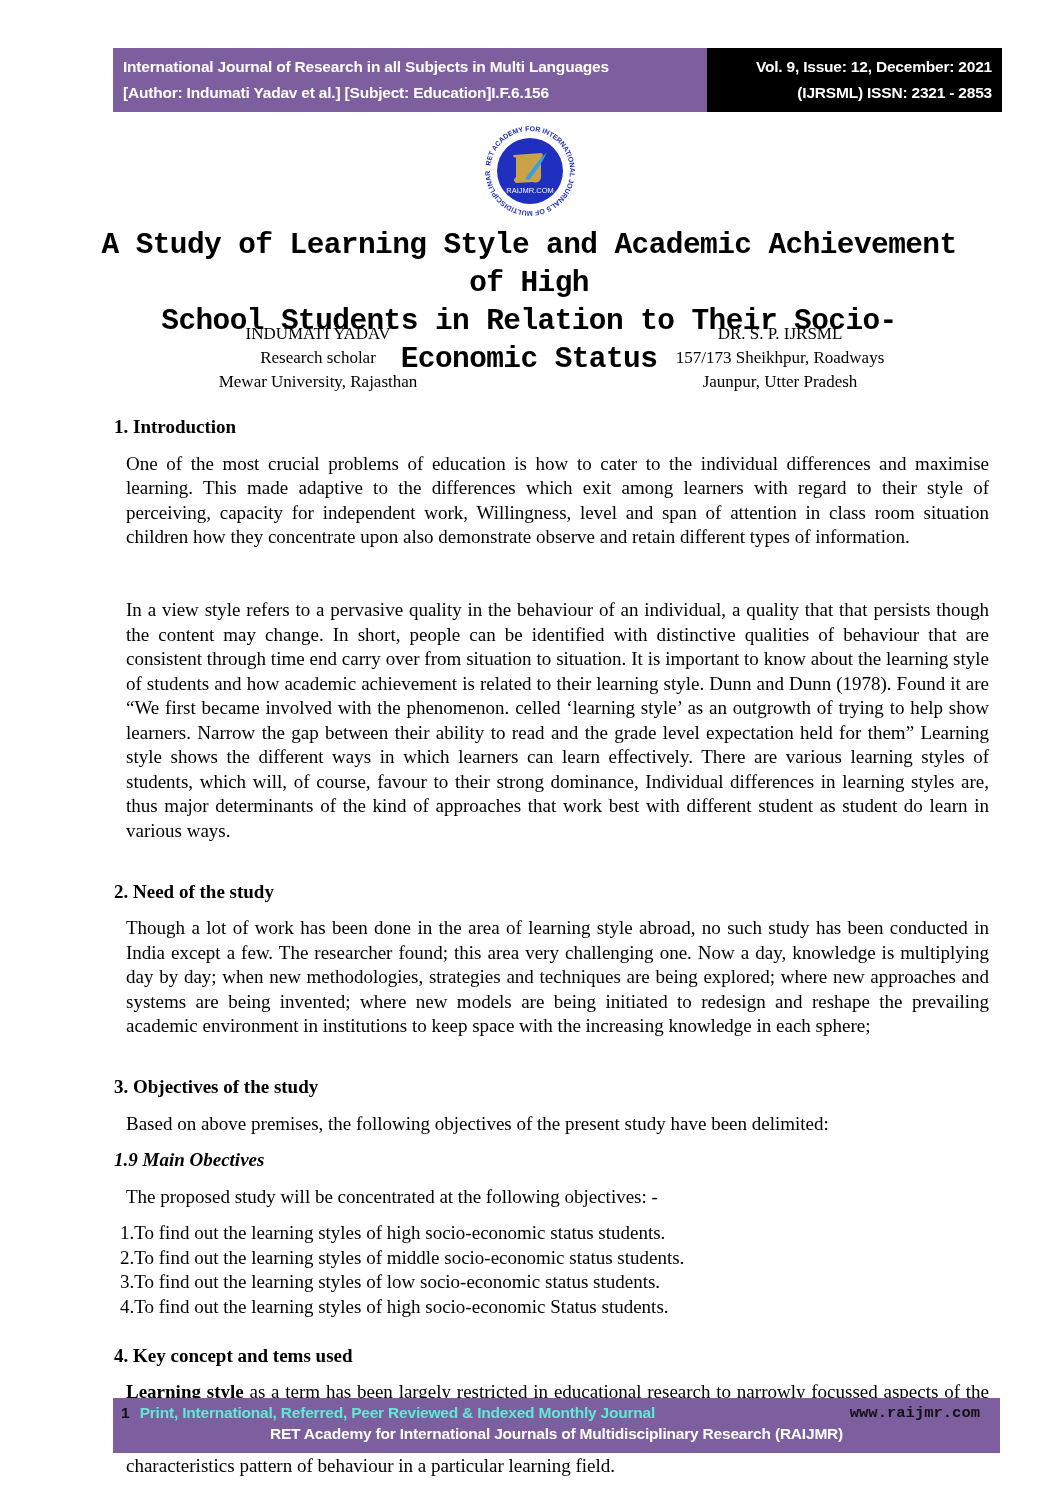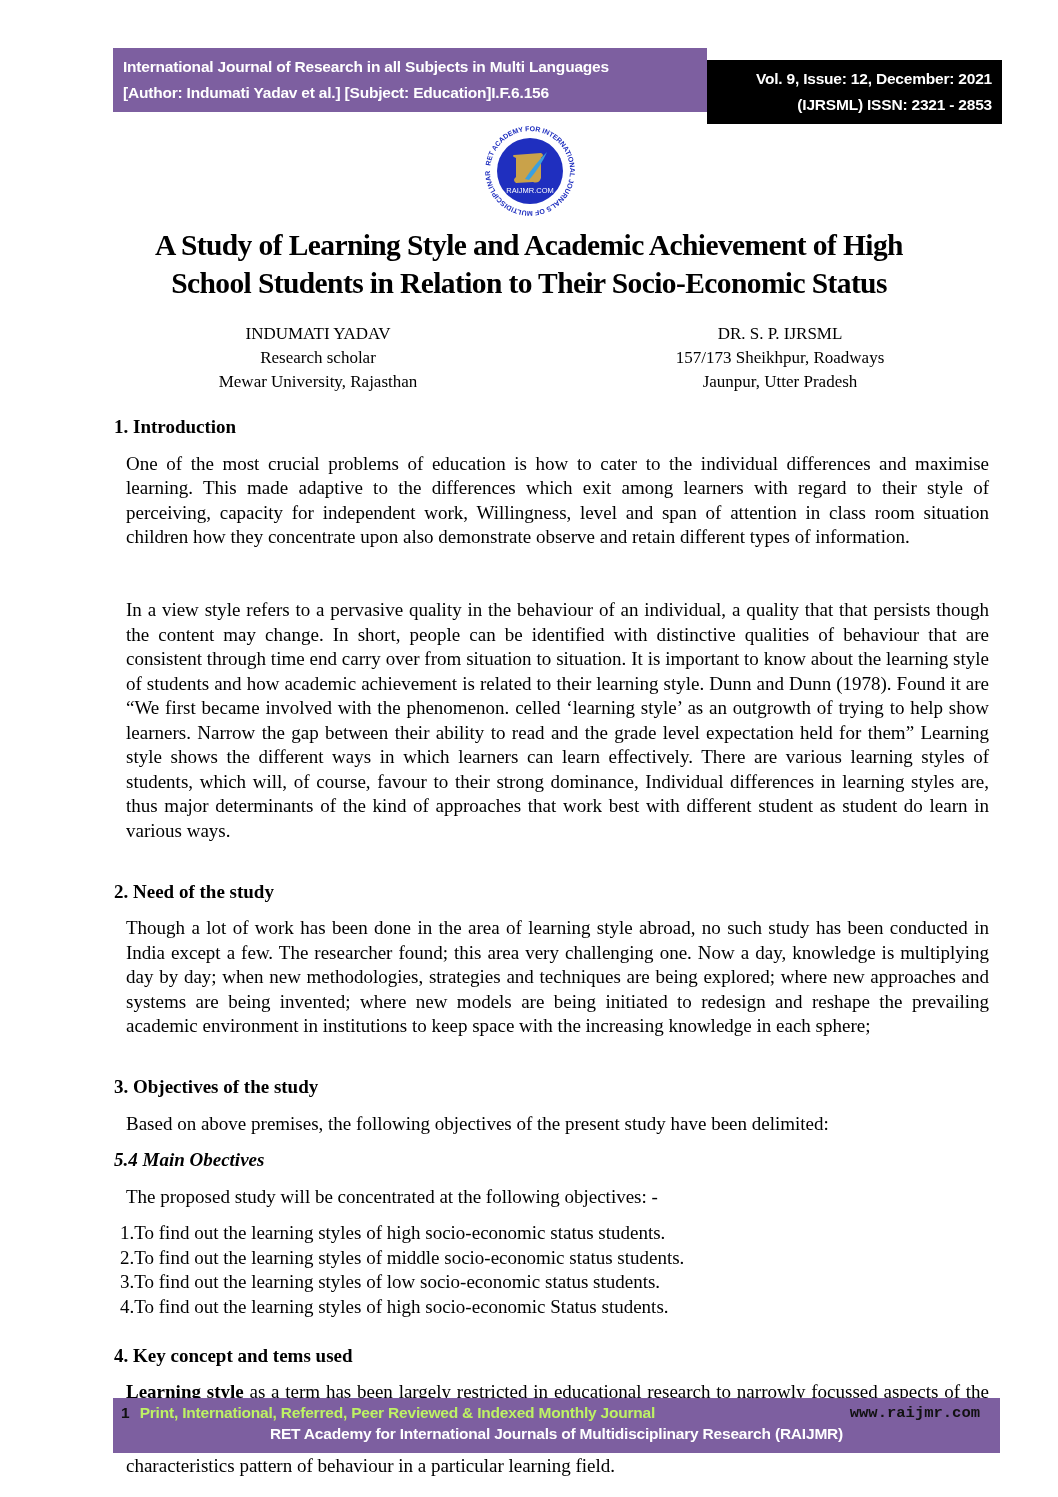--- a/index.html
+++ b/index.html
@@ -4,27 +4,27 @@
   <style>
     html, body { margin: 0; padding: 0; background: #ffffff; }
     body { width: 1058px; height: 1497px; position: relative; overflow: hidden;
            font-family: "Liberation Serif", serif; color: #000; }
     .header { position: absolute; left: 113px; top: 48px; width: 889px; height: 64px; display: flex; }
     .header-left { background: #7d5fa0; width: 594px; height: 100%; box-sizing: border-box;
                    padding: 6px 0 0 10px; color: #fff; font-family: "Liberation Sans", sans-serif;
                    font-weight: bold; font-size: 15.5px; line-height: 26px; letter-spacing: -0.2px; }
     .header-right { background: #000; flex: 1; height: 100%; box-sizing: border-box;
                     padding: 6px 10px 0 0; color: #fff; font-family: "Liberation Sans", sans-serif;
-                    font-weight: bold; font-size: 15.5px; line-height: 26px; text-align: right; letter-spacing: -0.2px; margin-top: 12px; }
+                    font-weight: bold; font-size: 15.5px; line-height: 26px; text-align: right; letter-spacing: -0.2px; }
     .header-line { display: block; white-space: nowrap; }
 
     .logo { position: absolute; left: 481px; top: 122px; width: 98px; height: 98px; }
 
     .title { position: absolute; left: 100px; top: 226px; width: 858px; text-align: center;
-             font-family: Liberation Serif, serif; font-weight: bold; font-size: 29.5px;
+             font-family: Liberation Mono, monospace; font-weight: bold; font-size: 29.5px;
              line-height: 38px; letter-spacing: -0.6px; margin: 0; }
 
     .authors { position: absolute; top: 322px; left: 0; width: 1058px; }
     .author { position: absolute; text-align: center; font-size: 17px; line-height: 24px; width: 360px; }
     .author.a1 { left: 138px; }
     .author.a2 { left: 600px; }
     .author span { display: block; white-space: nowrap; }
 
     .content { position: absolute; left: 114px; top: 415px; width: 887px; font-size: 19px;
                line-height: 24.5px; }
@@ -32,21 +32,21 @@
     .content h2 { margin: 0; font-size: 19px; font-weight: bold; line-height: 24.5px; }
     .content h3 { margin: 0; font-size: 19px; font-weight: bold; font-style: italic; line-height: 24.5px; }
     .gap { height: 24.5px; }
     .obj-list { margin: 0; padding: 0; list-style: none; }
     .obj-list li { padding-left: 6px; line-height: 24.5px; white-space: nowrap; }
 
     .footer { position: absolute; left: 113px; top: 1398px; width: 887px; height: 55px; background: #7d5fa0;
               font-family: "Liberation Sans", sans-serif; font-weight: bold; font-size: 15.5px; }
     .footer-row1 { position: absolute; left: 8px; top: 3px; right: 20px; height: 24px; display: flex; align-items: center; }
     .page-num { color: #111; margin-right: 10px; }
-    .footer-tagline { color: #bef264; flex: 1; white-space: nowrap; letter-spacing: -0.2px; }
+    .footer-tagline { color: #5eead4; flex: 1; white-space: nowrap; letter-spacing: -0.2px; }
     .footer-url { color: #111; white-space: nowrap; font-family: Liberation Mono, monospace; }
     .footer-row2 { position: absolute; left: 0; right: 0; top: 27px; text-align: center; color: #fff;
                    white-space: nowrap; letter-spacing: -0.2px; }
   </style>
 </head>
 <body>
 
 <div class="header">
   <div class="header-left">
     <span class="header-line">International Journal of Research in all Subjects in Multi Languages</span>
@@ -98,21 +98,21 @@
   <div class="gap"></div>
   <p>In a view style refers to a pervasive quality in the behaviour of an individual, a quality that that persists though the content may change. In short, people can be identified with distinctive qualities of behaviour that are consistent through time end carry over from situation to situation. It is important to know   about the learning style of students and how academic achievement is related to their learning style. Dunn and Dunn (1978). Found it are “We first became involved with the phenomenon. celled ‘learning style’ as an outgrowth of trying to help show learners. Narrow the gap between their ability to read and the grade level expectation held for them” Learning style shows the different ways in which learners can learn effectively. There are various learning styles of students, which will, of course, favour to their strong dominance, Individual differences in learning styles are, thus major determinants of the kind of approaches that work best with different student as student do learn in various ways.</p>
   <div class="gap"></div>
 
   <h2>2. Need of the study</h2>
   <p>Though a lot of work has been done in the area of learning style abroad, no such study has been conducted in India except a few. The researcher found; this area very challenging one. Now a day, knowledge is multiplying day by day; when new methodologies, strategies and techniques are being explored; where new approaches and systems are being invented; where new models are being initiated to redesign and reshape the prevailing academic environment in institutions to keep space with the increasing knowledge in each sphere;</p>
   <div class="gap"></div>
 
   <h2>3. Objectives of the study</h2>
   <p>Based on above premises, the following objectives of the present study have been delimited:</p>
-  <h3>5.4 Main Obectives</h3>
+  <h3>1.9 Main Obectives</h3>
   <p>The proposed study will be concentrated at the following objectives: -</p>
   <ul class="obj-list">
     <li>1.To find out the learning styles of high socio-economic status students.</li>
     <li>2.To find out the learning styles of middle socio-economic status students.</li>
     <li>3.To find out the learning styles of low socio-economic status students.</li>
     <li>4.To find out the learning styles of high socio-economic Status students.</li>
   </ul>
   <div class="gap"></div>
 
   <h2>4. Key concept and tems used</h2>

